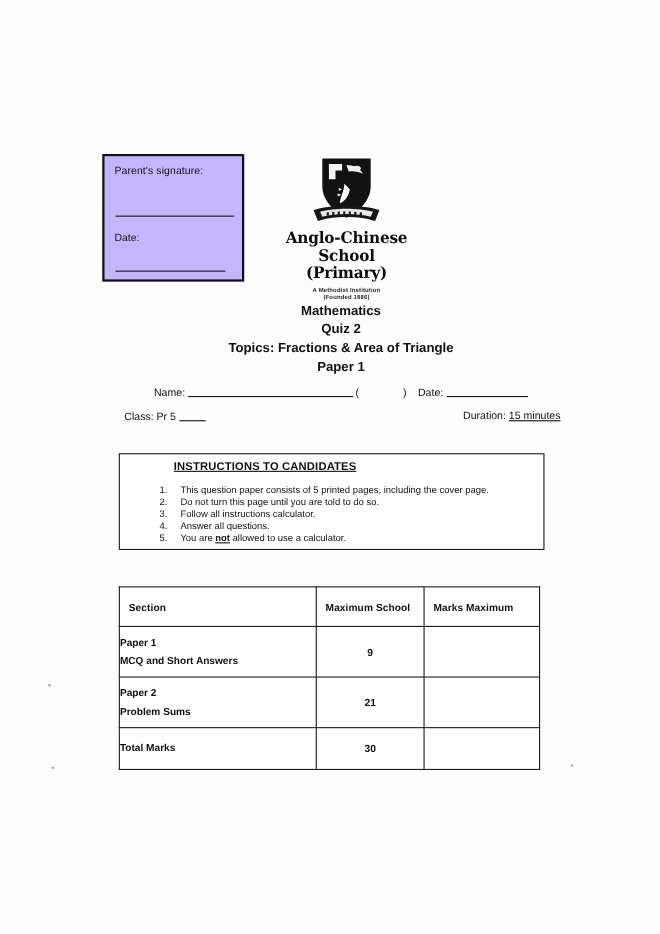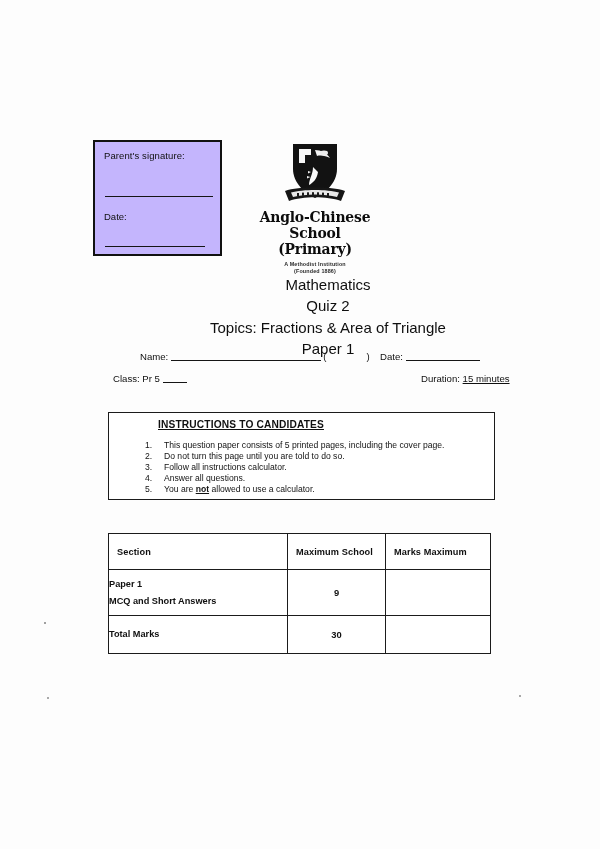--- a/index.html
+++ b/index.html
@@ -101,27 +101,28 @@
     line-height: 1.35;
     margin-top: 3px;
     color: #2a2a2a;
     font-weight: bold;
     letter-spacing: .15px;
   }
 
   
   .paper-title {
     position: absolute;
-    left: 168px;
+    left: 150px;
     top: 274px;
     width: 320px;
     text-align: center;
-    font-size: 15px;
+    font-size: 12px;
     line-height: 1.42;
     color: #0f0f0f;
+    font-weight: bold;
   }
 
   
   .field-row {
     position: absolute;
     font-size: 9.6px;
     color: #0f0f0f;
     white-space: nowrap;
   }
   .r-name { left: 113px; top: 351px; padding-left: 27px; }
@@ -344,20 +345,28 @@
     </thead>
     <tbody>
       <tr class="row-tall">
         <td class="cell-section">
           <div>Paper 1</div>
           <div>MCQ and Short Answers</div>
         </td>
         <td class="cell-num">9</td>
         <td class="cell-num"></td>
       </tr>
+      <tr class="row-tall">
+        <td class="cell-section">
+          <div>Paper 2</div>
+          <div>Problem Sums</div>
+        </td>
+        <td class="cell-num">21</td>
+        <td class="cell-num"></td>
+      </tr>
       <tr class="row-total">
         <td class="cell-section">Total Marks</td>
         <td class="cell-num">30</td>
         <td class="cell-num"></td>
       </tr>
     </tbody>
   </table>
 
   <div class="speck" style="left:47px;top:697px;width:2px;height:2px;"></div>
   <div class="speck" style="left:519px;top:695px;width:2px;height:2px;"></div>

